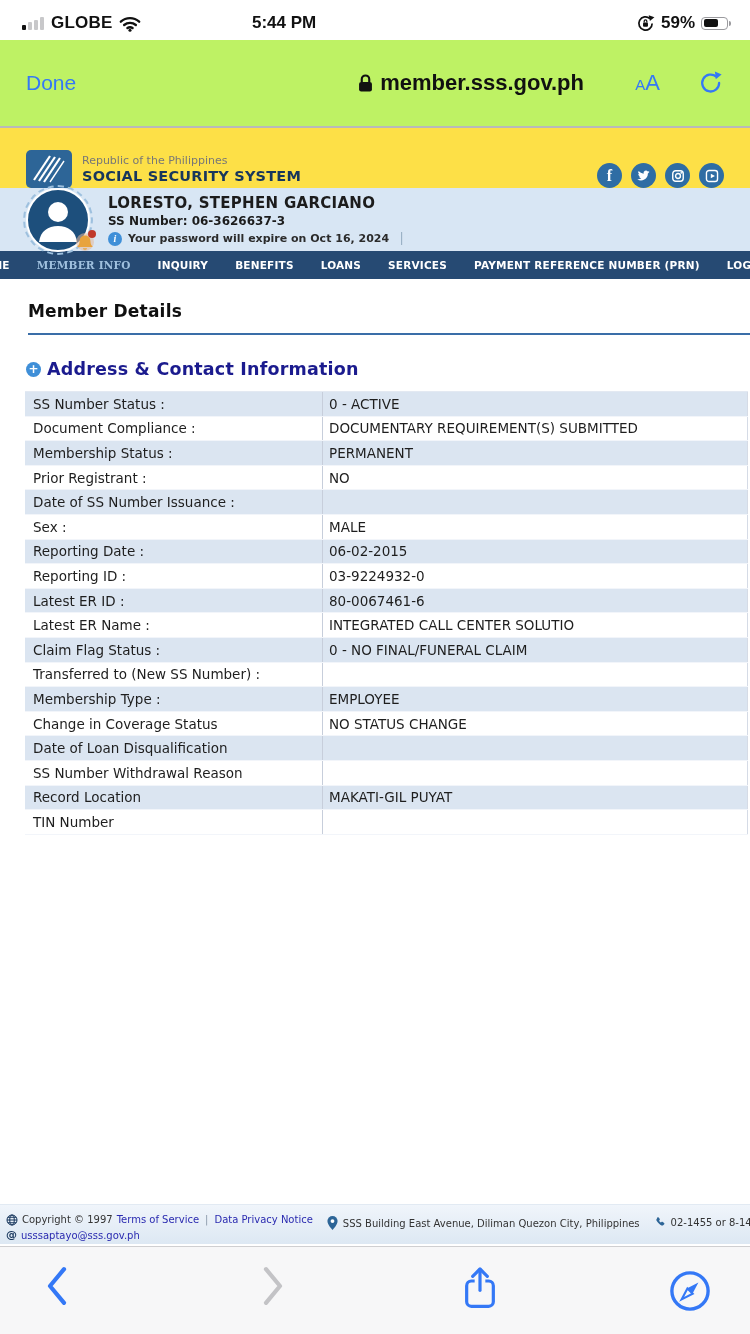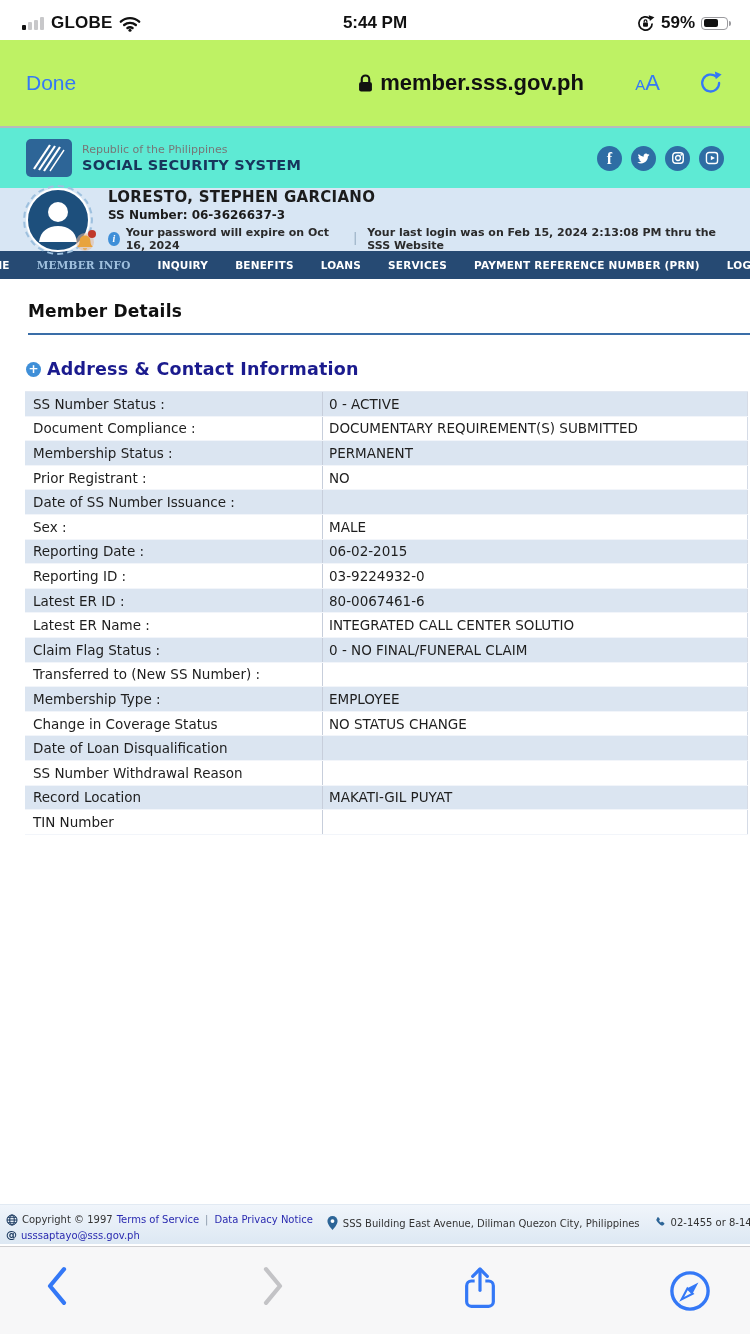--- a/index.html
+++ b/index.html
@@ -8,39 +8,39 @@
 
   
   .status-bar { height:40px; background:#fff; display:flex; align-items:center; padding:6px 22px 0 22px;
     font-family:"Liberation Sans", sans-serif; }
   .sb-left { display:flex; align-items:center; gap:7px; width:270px; }
   .sig { display:flex; align-items:flex-end; gap:2px; height:13px; }
   .sig i { width:4px; border-radius:1px; background:#c8c8ca; display:block; }
   .sig i.on { background:#111; }
   .sig i:nth-child(1){height:5px;} .sig i:nth-child(2){height:8px;} .sig i:nth-child(3){height:10px;} .sig i:nth-child(4){height:13px;}
   .carrier { font-size:17px; font-weight:600; color:#111; letter-spacing:.2px; }
-  .sb-time { flex:1; text-align:center; font-size:17px; font-weight:700; color:#111; margin-left:-40px; }
+  .sb-time { flex:1; font-size:17px; font-weight:700; color:#111; margin-left:-40px; }
   .sb-right { display:flex; align-items:center; gap:6px; width:230px; justify-content:flex-end; }
   .batt-pct { font-size:17px; font-weight:600; color:#111; }
   .battery { position:relative; width:27px; height:13px; border:1px solid #9a9a9e; border-radius:4px; }
   .battery .fill { position:absolute; left:1.5px; top:1.5px; bottom:1.5px; width:58%; background:#111; border-radius:2px; }
   .battery .tip { position:absolute; right:-4px; top:3.5px; width:2.5px; height:5px; background:#9a9a9e; border-radius:0 2px 2px 0; }
 
   
   .url-bar { height:88px; background:#bef264; display:flex; align-items:center; padding:0 26px;
     border-bottom:2px solid #b9b9bb; font-family:"Liberation Sans", sans-serif; }
   .done { color:#3478f6; font-size:21px; width:140px; }
   .url-center { flex:1; display:flex; align-items:center; justify-content:flex-end; gap:7px; }
   .url-text { font-size:22px; font-weight:600; color:#111; }
   .url-tools { width:140px; display:flex; align-items:center; justify-content:flex-end; gap:38px; }
   .aa { color:#3478f6; font-size:22px; font-weight:500; }
   .aa .small { font-size:15px; }
 
   
-  .site-header { height:60px; background:#5eead4; display:flex; align-items:center; padding:0 26px; }
+  .site-header { height:60px; background:#fde047; display:flex; align-items:flex-end; padding:0 26px; }
   .logo-wrap { display:flex; align-items:center; gap:10px; }
   .hdr-tagline { font-size:11px; color:#777; line-height:1.25; }
   .hdr-name { font-size:14.5px; font-weight:700; color:#17365c; letter-spacing:.2px; }
   .socials { margin-left:auto; display:flex; gap:9px; }
   .soc { width:25px; height:25px; border-radius:50%; background:#2e6da4; display:flex; align-items:center; justify-content:center; color:#fff; }
   .soc span.fb { font-family:"Liberation Serif", serif; font-weight:700; font-size:16px; margin-top:1px; }
 
   
   .member-banner { height:63px; background:#d8e6f4; display:flex; align-items:center; padding:0 26px; position:relative; }
   .avatar { position:relative; width:64px; height:64px; flex:0 0 64px; }
@@ -203,21 +203,20 @@
       <span class="dot"></span>
     </span>
   </div>
   <div class="member-text">
     <div class="member-name">LORESTO,  STEPHEN  GARCIANO</div>
     <div class="member-ss">SS Number: 06-3626637-3</div>
     <div class="member-notice">
       <span class="info-ico">i</span>
       <span>Your password will expire on Oct 16, 2024</span>
       <span class="notice-sep">│</span>
-      <span>Your last login was on Feb 15, 2024 2:13:08 PM thru the SSS Website</span>
     </div>
   </div>
 </div>
 
 <nav class="main-nav">
     <a class="nav-item">HOME</a>
     <a class="nav-item active">MEMBER INFO</a>
     <a class="nav-item">INQUIRY</a>
     <a class="nav-item">BENEFITS</a>
     <a class="nav-item">LOANS</a>

